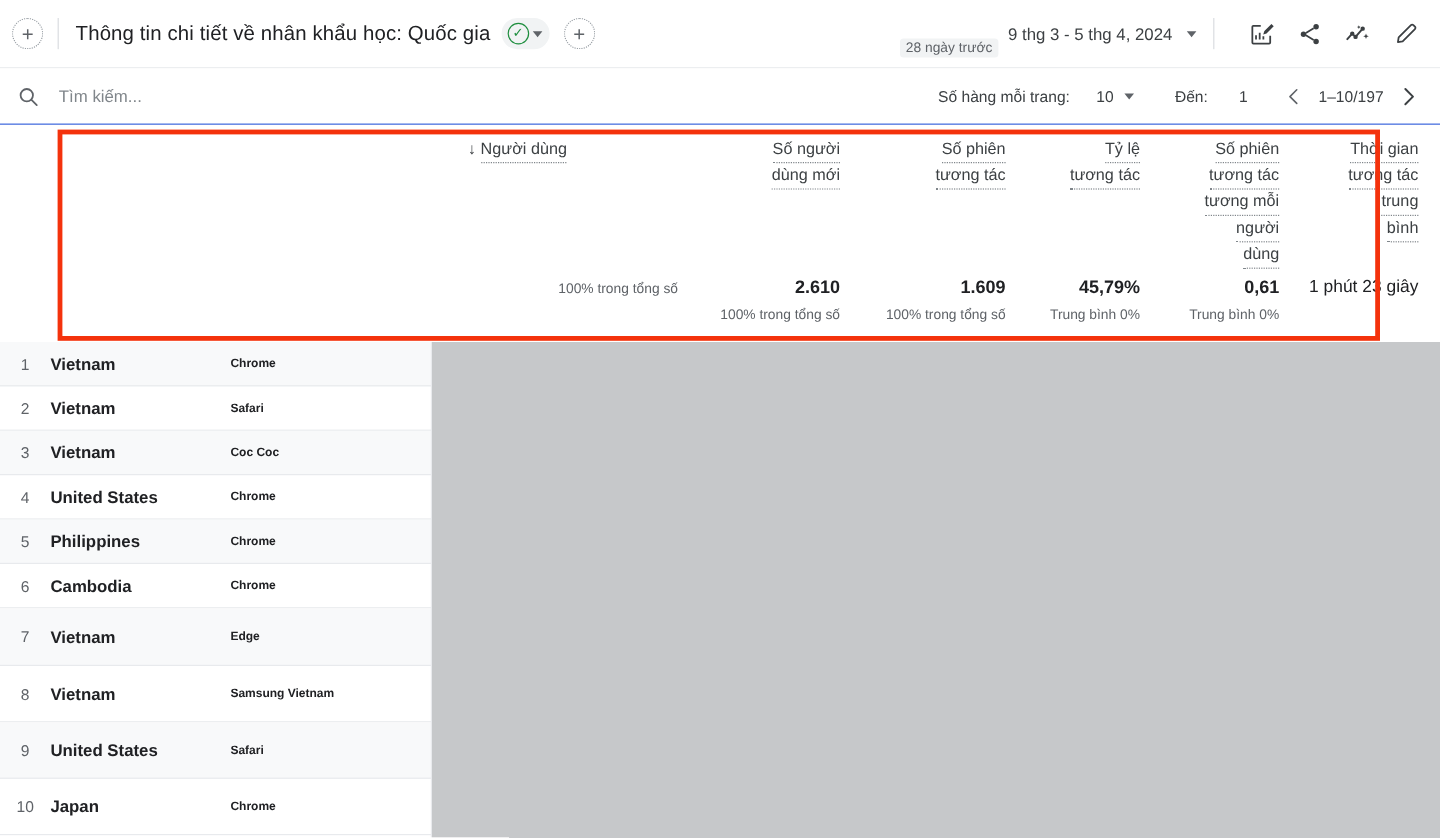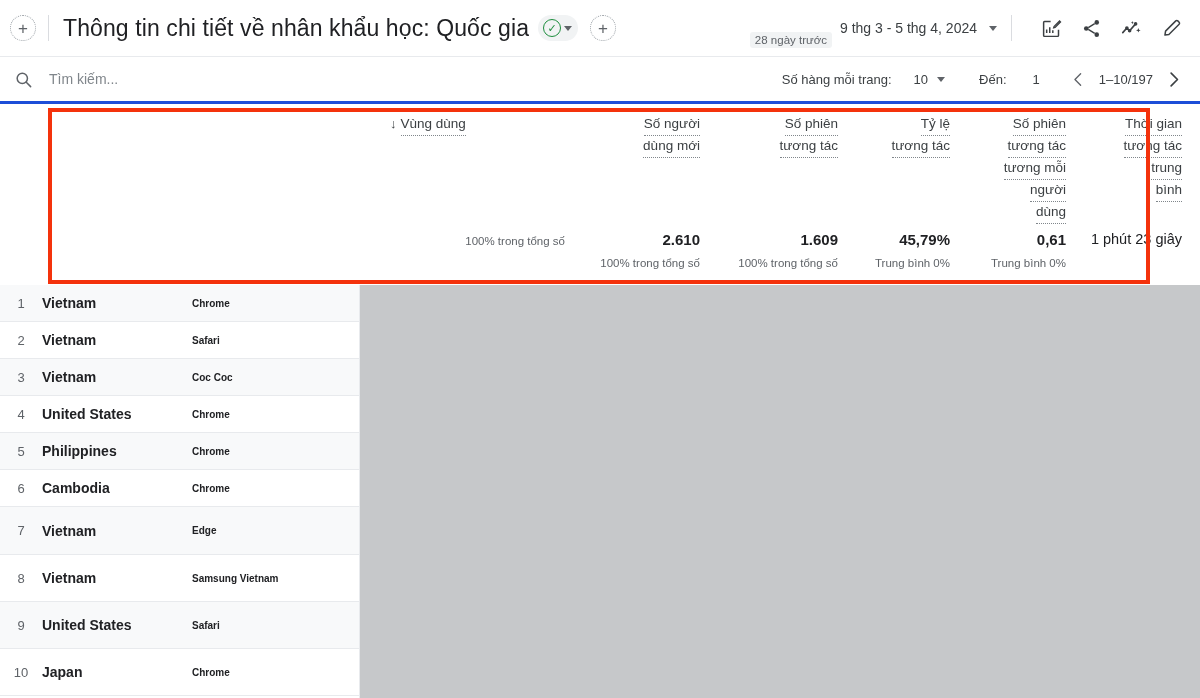--- a/index.html
+++ b/index.html
@@ -23,21 +23,21 @@
   }
   .hdr-left { display:flex; align-items:center; flex:1 1 auto; min-width:0; }
   .icon-dotted-plus {
     width:26px; height:26px; margin-left:10px; border-radius:50%;
     border:1.6px dotted #9aa0a6;
     display:flex; align-items:center; justify-content:center;
     color:#5f6368; font-size:17px; line-height:1; flex:none;
   }
   .hdr-divider { width:1px; height:26px; background:#dadce0; margin:0 14px 0 12px; flex:none; }
   .page-title {
-    font-size:23px; font-weight:400; color:#202124; letter-spacing:0.1px;
+    font-size:17px; font-weight:400; color:#202124; letter-spacing:0.1px;
     white-space:nowrap; overflow:hidden; text-overflow:ellipsis;
   }
   .badge-chip {
     display:flex; align-items:center; gap:3px;
     height:26px; padding:0 6px 0 5px; margin-left:9px;
     border-radius:13px; background:#f1f3f4; flex:none;
   }
   .check-circle {
     width:18px; height:18px; border-radius:50%;
     border:1.7px solid #1e8e3e; color:#1e8e3e;
@@ -55,21 +55,21 @@
   }
   .daterange-val { font-size:14px; color:#3c4043; white-space:nowrap; }
   .daterange-caret { margin-left:12px; }
   .vbar { width:1px; height:26px; background:#dadce0; margin:0 14px; }
   .tool-icon { width:30px; height:30px; display:flex; align-items:center; justify-content:center; margin-left:10px; color:#3c4043; }
 
   
   .subbar {
     position:absolute; top:57px; left:0; width:1200px; height:47px;
     display:flex; align-items:center;
-    border-bottom:3px solid #1d4ed8; background:#fff;
+    border-bottom:1px solid #1d4ed8; background:#fff;
   }
   .search-wrap { display:flex; align-items:center; flex:1 1 auto; padding-left:12px; }
   .search-icon { width:22px; height:22px; color:#5f6368; display:flex; align-items:center; justify-content:center; }
   .search-input {
     border:none; outline:none; background:transparent;
     font-family:"Liberation Sans", sans-serif; font-size:14px; color:#3c4043;
     margin-left:13px; width:330px;
   }
   .search-input::placeholder { color:#80868b; }
   .pager { display:flex; align-items:center; padding-right:14px; font-size:13px; color:#3c4043; white-space:nowrap; }
@@ -234,21 +234,21 @@
       </span>
     </div>
   </div>
 
   <div class="thead">
 
 
     <div class="metric-heads">
 
       <div class="mhead first" style="left:30px; width:175px;">
-        <span class="sort-arrow">↓</span><span class="u">Vùng dùng</span>
+        <span class="sort-arrow">↓</span><span class="u">Người dùng</span>
       </div>
 
       <div class="mhead" style="left:210px; width:130px;">
         <span class="u">Số người</span><br>
         <span class="u">dùng mới</span>
       </div>
 
       <div class="mhead" style="left:348px; width:130px;">
         <span class="u">Số phiên</span><br>
         <span class="u">tương tác</span>

